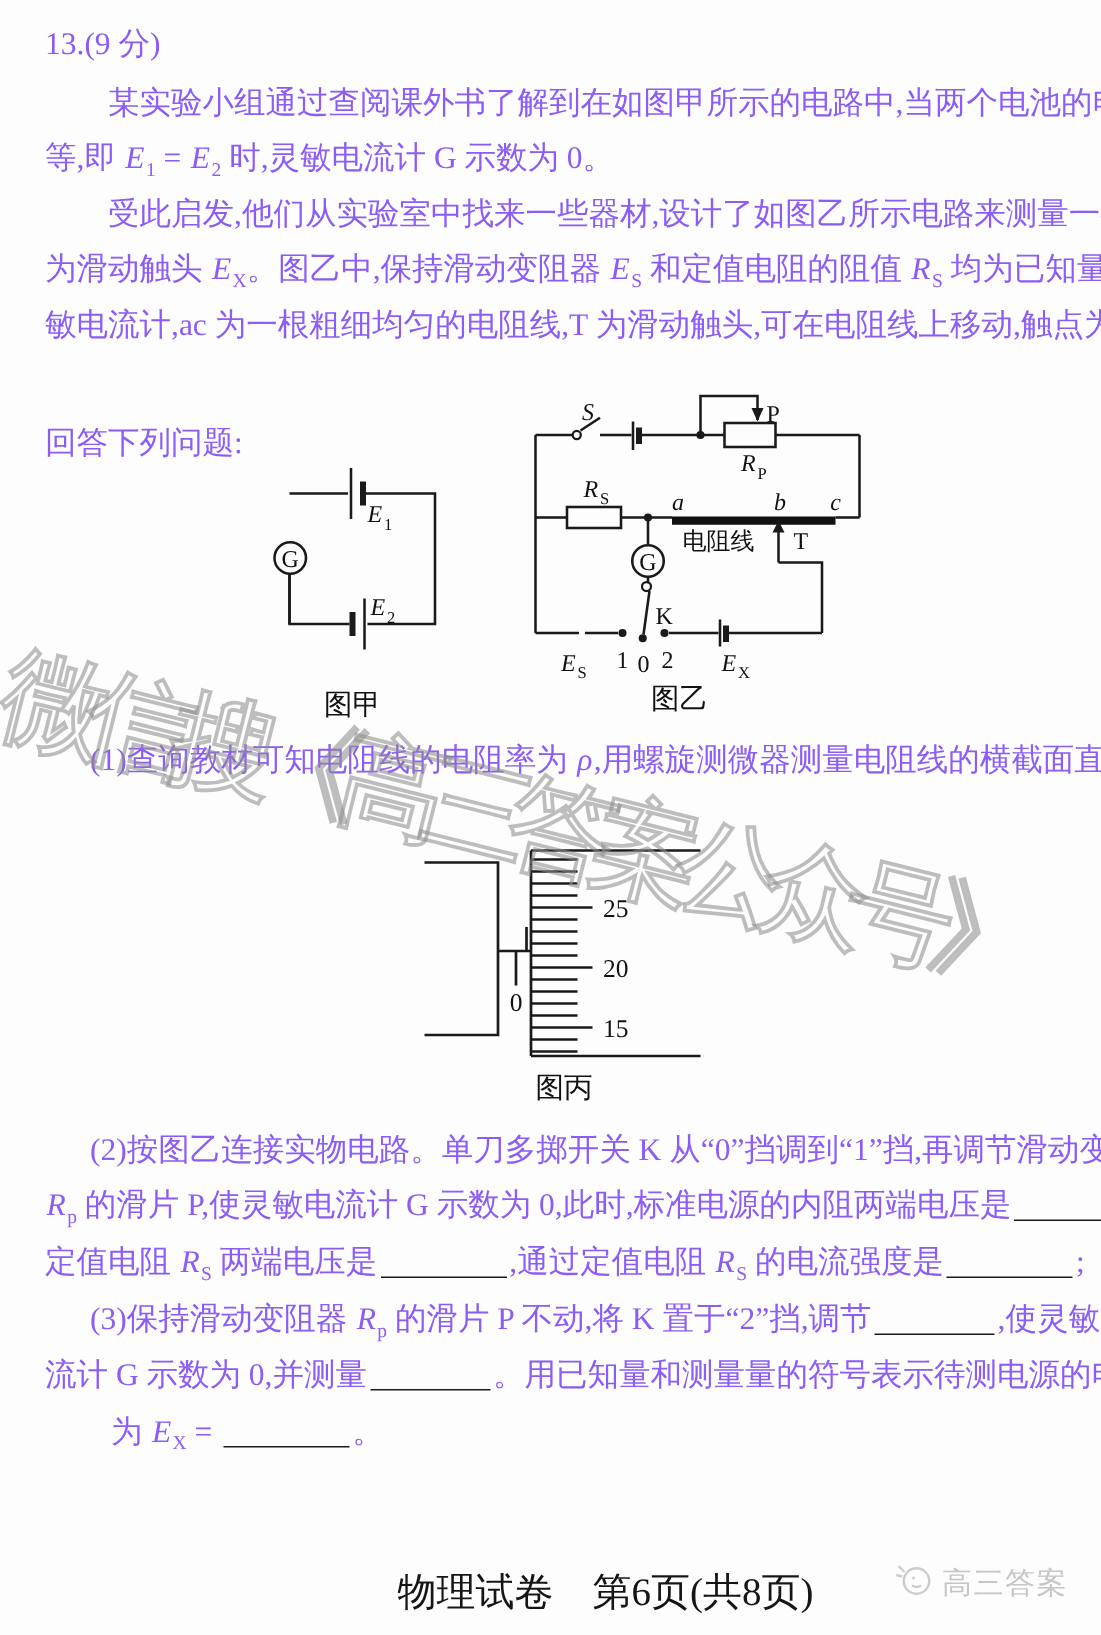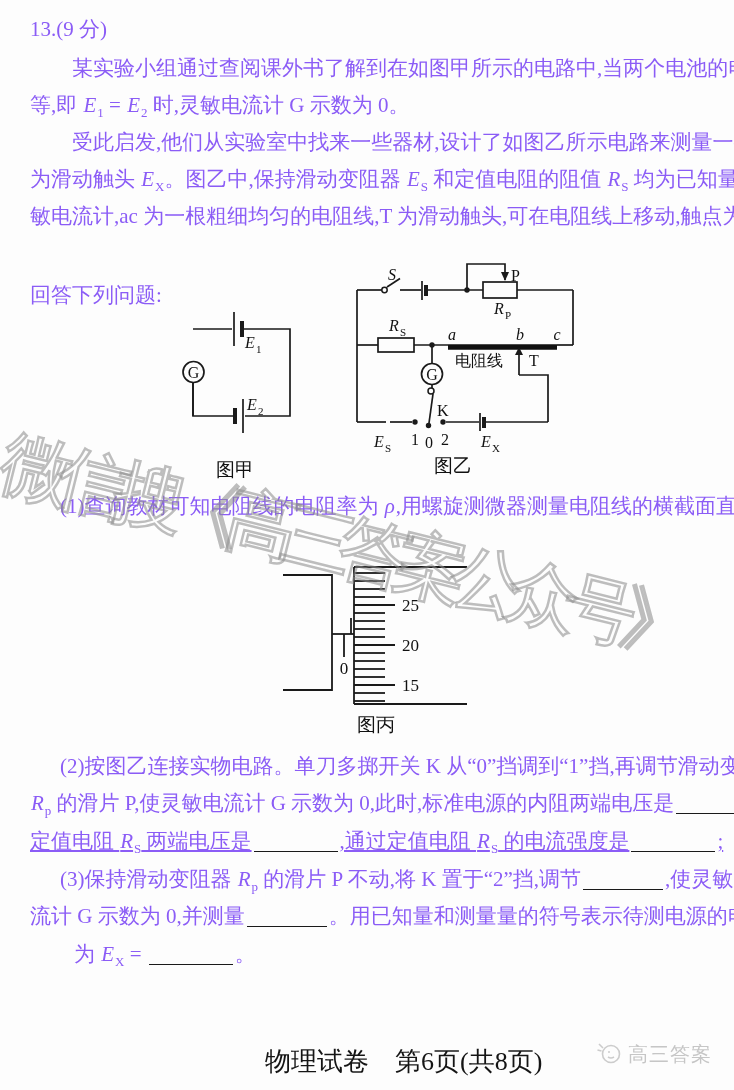--- a/index.html
+++ b/index.html
@@ -178,21 +178,21 @@
       <text class="num" x="71" y="121" text-anchor="middle">0</text>
       <text class="num" x="129" y="58">25</text>
       <text class="num" x="129" y="98">20</text>
       <text class="num" x="129" y="138">15</text>
       <text class="cap" x="103" y="178" text-anchor="middle">图丙</text>
     </svg>
   </div>
 
   <div class="line" style="left:60px;top:753px;"><span>(2)按图乙连接实物电路。单刀多掷开关 K 从“0”挡调到“1”挡,再调节滑动变阻器</span></div>
   <div class="line" style="left:30px;top:790px;"><span class="var">R</span><span class="sub">p</span><span> 的滑片 P,使灵敏电流计 G 示数为 0,此时,标准电源的内阻两端电压是</span><span class="blank" style="width: 122px;"></span></div>
-  <div class="line" style="left:30px;top:828px;text-decoration:underline;"><span>定值电阻 </span><span class="var">R</span><span class="sub">S</span><span> 两端电压是</span><span class="blank" style="width: 84px;"></span><span>,通过定值电阻 </span><span class="var">R</span><span class="sub">S</span><span> 的电流强度是</span><span class="blank" style="width: 84px;"></span><span>;</span></div>
+  <div class="line" style="left:30px;top:828px;"><span>定值电阻 </span><span class="var">R</span><span class="sub">S</span><span> 两端电压是</span><span class="blank" style="width: 84px;"></span><span>,通过定值电阻 </span><span class="var">R</span><span class="sub">S</span><span> 的电流强度是</span><span class="blank" style="width: 84px;"></span><span>;</span></div>
 
   <div class="line" style="left:60px;top:866px;"><span>(3)保持滑动变阻器 </span><span class="var">R</span><span class="sub">p</span><span> 的滑片 P 不动,将 K 置于“2”挡,调节</span><span class="blank" style="width: 80px;"></span><span>,使灵敏电</span></div>
   <div class="line" style="left:30px;top:903px;"><span>流计 G 示数为 0,并测量</span><span class="blank" style="width: 80px;"></span><span>。用已知量和测量量的符号表示待测电源的电动势</span></div>
   <div class="line" style="left:30px;top:941px;margin-left:44px;"><span>为 </span><span class="var">E</span><span class="sub">X</span><span> = </span><span class="blank" style="width: 84px;"></span><span>。</span></div>
 
   <div class="footer-left">物理试卷　第6页(共8页)</div>
   <div class="brand">
     <span>
       <svg width="27" height="27" viewBox="0 0 27 27" fill="none" stroke="#cccccc" stroke-width="1.6">
         <circle cx="15" cy="15" r="8.5"></circle>

